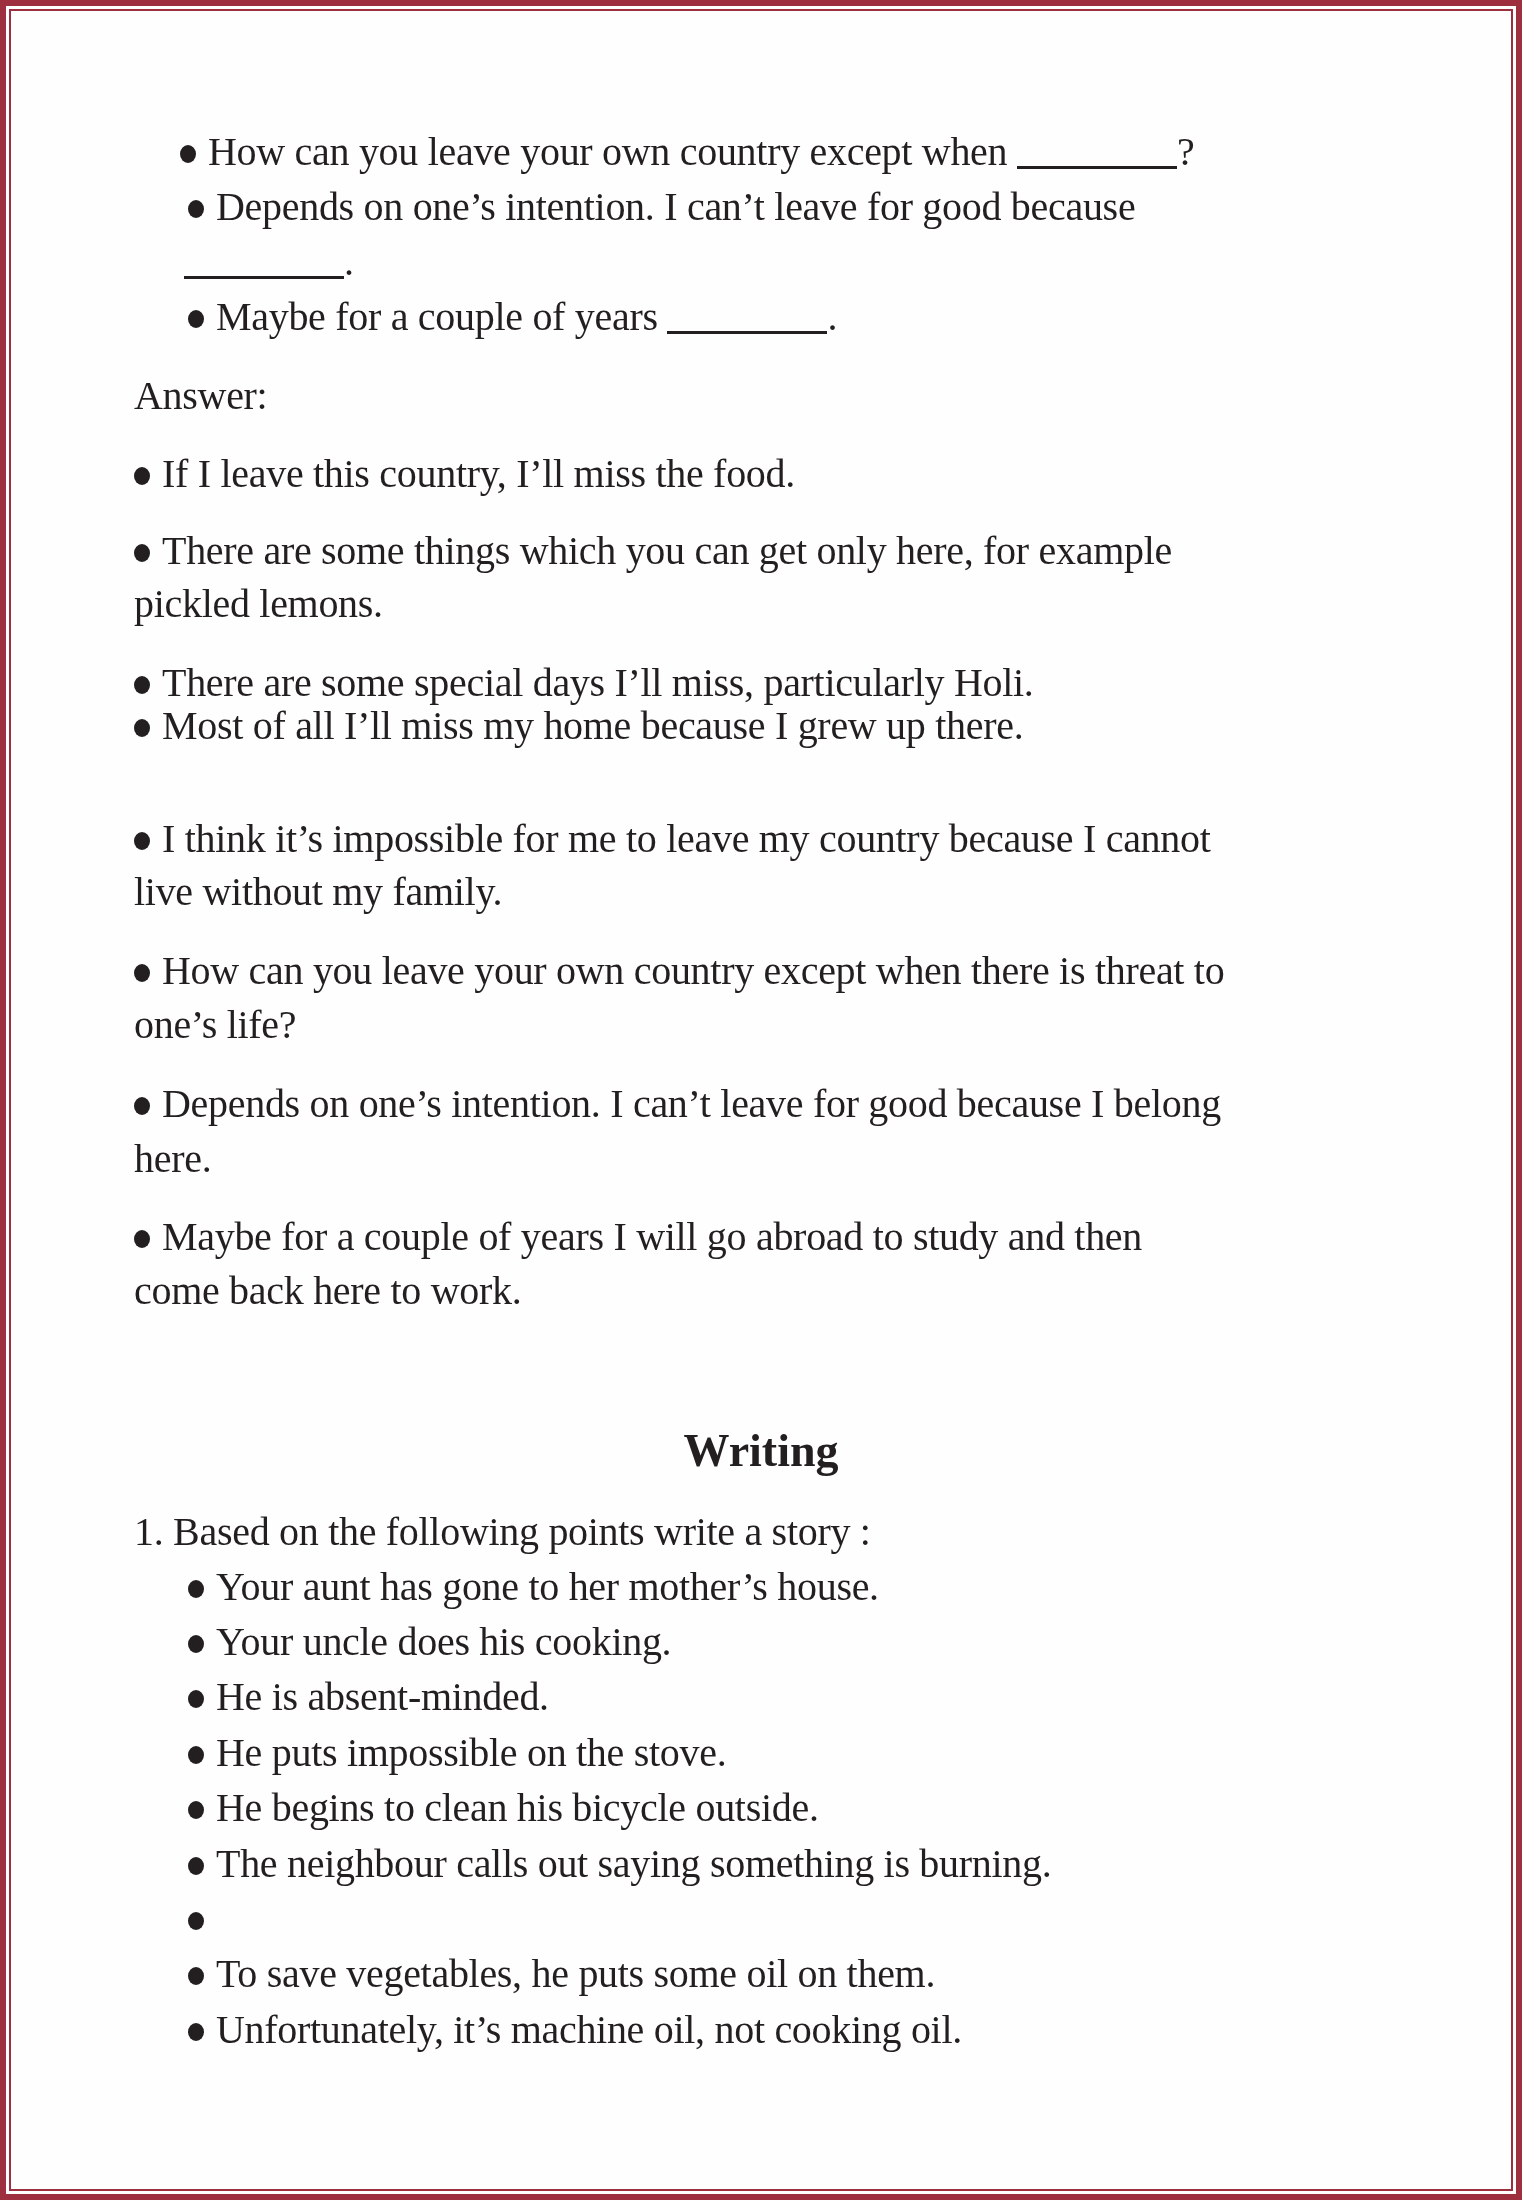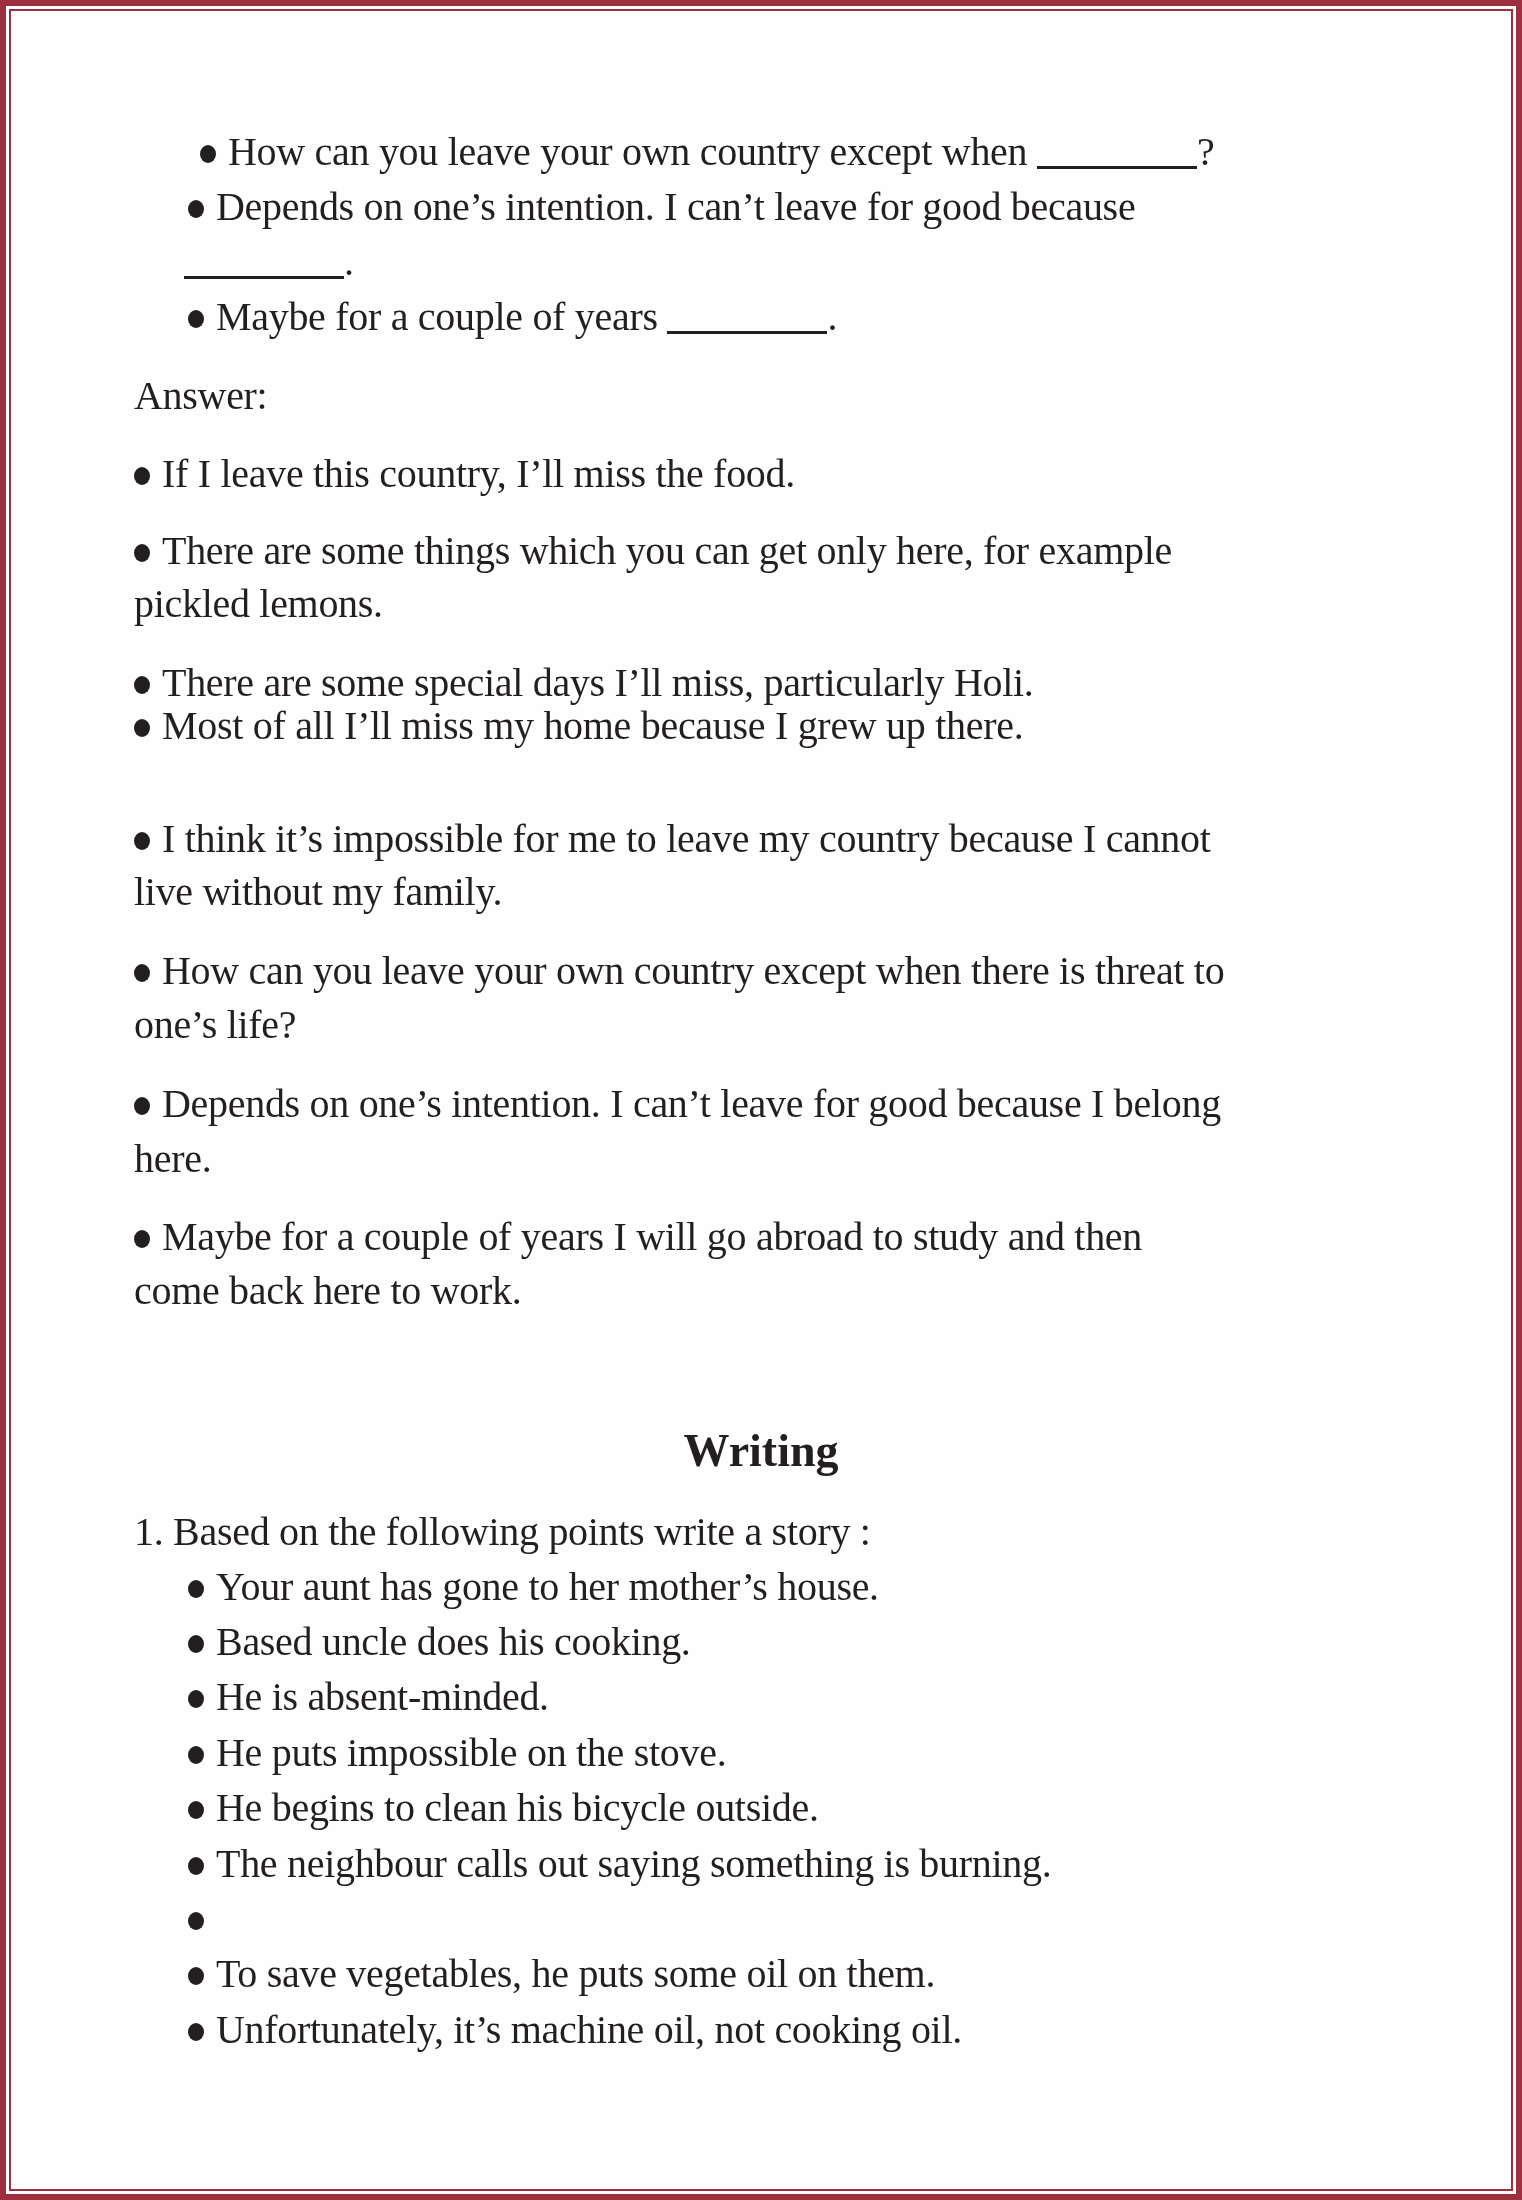--- a/index.html
+++ b/index.html
@@ -13,21 +13,21 @@
   .blank{display:inline-block;border-bottom:3px solid #231f20;width:160px;height:30px;vertical-align:-4px;}
   .bold{font-weight:normal;}
   .heading{position:absolute;left:0;width:1522px;text-align:center;font-size:46px;font-weight:bold;line-height:56px;}
 </style>
 </head>
 <body>
 
 <div class="frame-outer"></div>
 <div class="frame-inner"></div>
 
-<div class="line" style="left:200px;top:128px;">
+<div class="line" style="left:180px;top:128px;">
   <span class="bullet"></span><span>How can you leave your own country except when </span><span class="blank"></span><span>?</span>
 </div>
 <div class="line" style="left:188px;top:183px;">
   <span class="bullet"></span><span>Depends on one’s intention. I can’t leave for good because</span>
 </div>
 <div class="line" style="left:184px;top:238px;">
   <span class="blank"></span><span>.</span>
 </div>
 <div class="line" style="left:188px;top:293px;">
   <span class="bullet"></span><span>Maybe  for a couple of years </span><span class="blank"></span><span>.</span>
@@ -75,21 +75,21 @@
 <div class="heading" style="top:1423px;">Writing</div>
 
 <div class="line" style="left:134px;top:1508px;">
   <span>1.</span>&nbsp;<span>Based on the following points write a story :</span>
 </div>
 
 <div class="line" style="left:188px;top:1563px;">
   <span class="bullet"></span><span>Your aunt has gone to her mother’s house.</span>
 </div>
 <div class="line" style="left:188px;top:1618px;">
-  <span class="bullet"></span><span>Based uncle does his cooking.</span>
+  <span class="bullet"></span><span>Your uncle does his cooking.</span>
 </div>
 <div class="line" style="left:188px;top:1673px;">
   <span class="bullet"></span><span>He is absent-minded.</span>
 </div>
 <div class="line" style="left:188px;top:1729px;">
   <span class="bullet"></span><span>He puts impossible  on the stove.</span>
 </div>
 <div class="line" style="left:188px;top:1784px;">
   <span class="bullet"></span><span>He begins  to clean his bicycle  outside.</span>
 </div>

